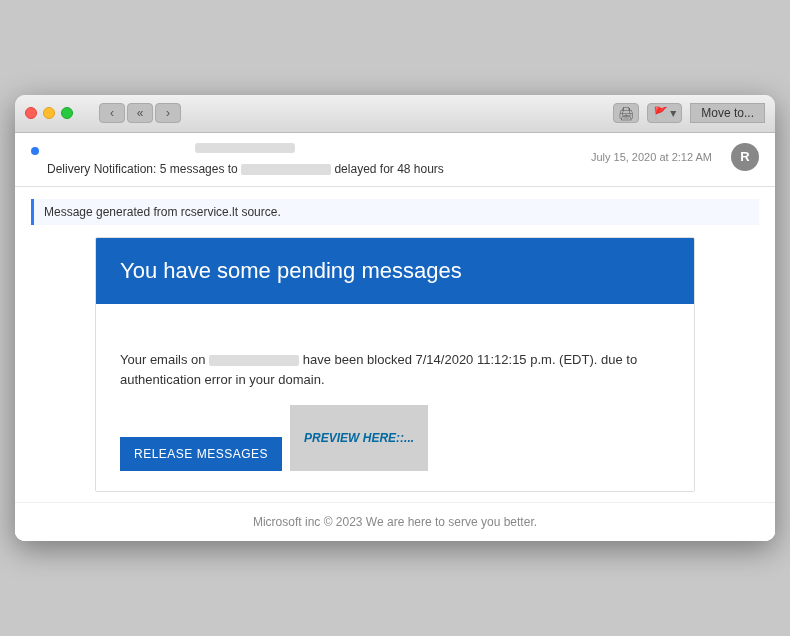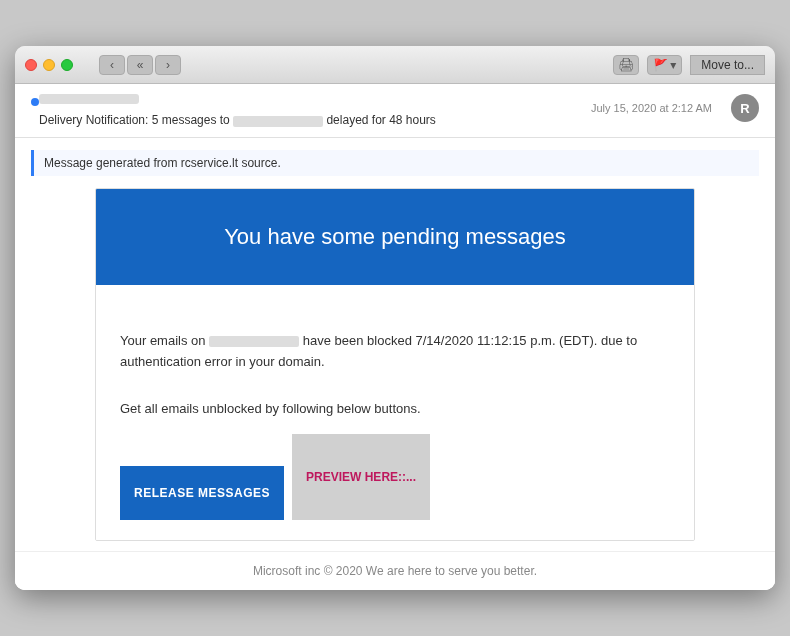--- a/index.html
+++ b/index.html
@@ -128,20 +128,22 @@
 
     .email-header-row1 {
       display: flex;
       align-items: flex-start;
       justify-content: space-between;
     }
 
     .sender-block {
       display: flex;
       align-items: flex-start;
+      gap: 8px;
+      text-align: center;
     }
 
     .blue-dot {
       width: 8px;
       height: 8px;
       background: #2d7cf6;
       border-radius: 50%;
       margin-top: 4px;
       flex-shrink: 0;
     }
@@ -248,22 +250,22 @@
       border: 1px solid #ddd;
       border-radius: 2px;
       overflow: hidden;
       position: relative;
       z-index: 1;
       background: #fff;
     }
 
     .card-header {
       background: #1565c0;
-      padding: 35px 24px;
-      text-align: center;
+      padding: 20px 24px;
+      text-align: left;
     }
 
     .card-header-text {
       color: #fff;
       font-size: 22px;
       font-weight: 400;
     }
 
     .card-body {
       padding: 20px 24px;
@@ -290,37 +292,38 @@
     .card-buttons {
       display: flex;
       gap: 8px;
       margin-top: 10px;
     }
 
     .btn-release {
       background: #1565c0;
       color: #fff;
       border: none;
-      padding: 20px 14px;
-      font-size: 12px;
-      font-weight: 700;
+      padding: 10px 14px;
+      font-size: 12px;
+      font-weight: 400;
       letter-spacing: 0.5px;
       cursor: pointer;
       text-transform: uppercase;
       margin-top: 32px;
     }
 
     .btn-preview {
       background: #d0d0d0;
-      color: #be185d;
+      color: #0369a1;
       border: none;
       padding: 24px 14px;
       font-size: 12px;
       font-weight: 600;
       cursor: pointer;
+      font-style: italic;
     }
 
     .email-footer {
       padding: 12px 16px;
       text-align: center;
       font-size: 12px;
       color: #888;
       border-top: 1px solid #eee;
       background: #fff;
     }
@@ -389,27 +392,26 @@
       <div class="email-content-card">
         <div class="card-header">
           <div class="card-header-text">You have some pending messages</div>
         </div>
         <div class="card-body">
           <p class="card-body-para">
             <span>Your emails on</span>
             <span class="redacted-inline"></span>
             <span>have been blocked 7/14/2020 11:12:15 p.m. (EDT). due to authentication error in your domain.</span>
           </p>
-          <p class="card-body-para">Get all emails unblocked by following below buttons.</p>
           <div class="card-buttons">
             <button class="btn-release">RELEASE  MESSAGES</button>
             <button class="btn-preview">PREVIEW HERE::...</button>
           </div>
         </div>
       </div>
 
       <div class="email-footer">
-        <span>Microsoft inc © 2020 We are here to serve you better.</span>
+        <span>Microsoft inc © 2023 We are here to serve you better.</span>
       </div>
 
     </div>
   </div>
 </div>
 
 </body></html>

